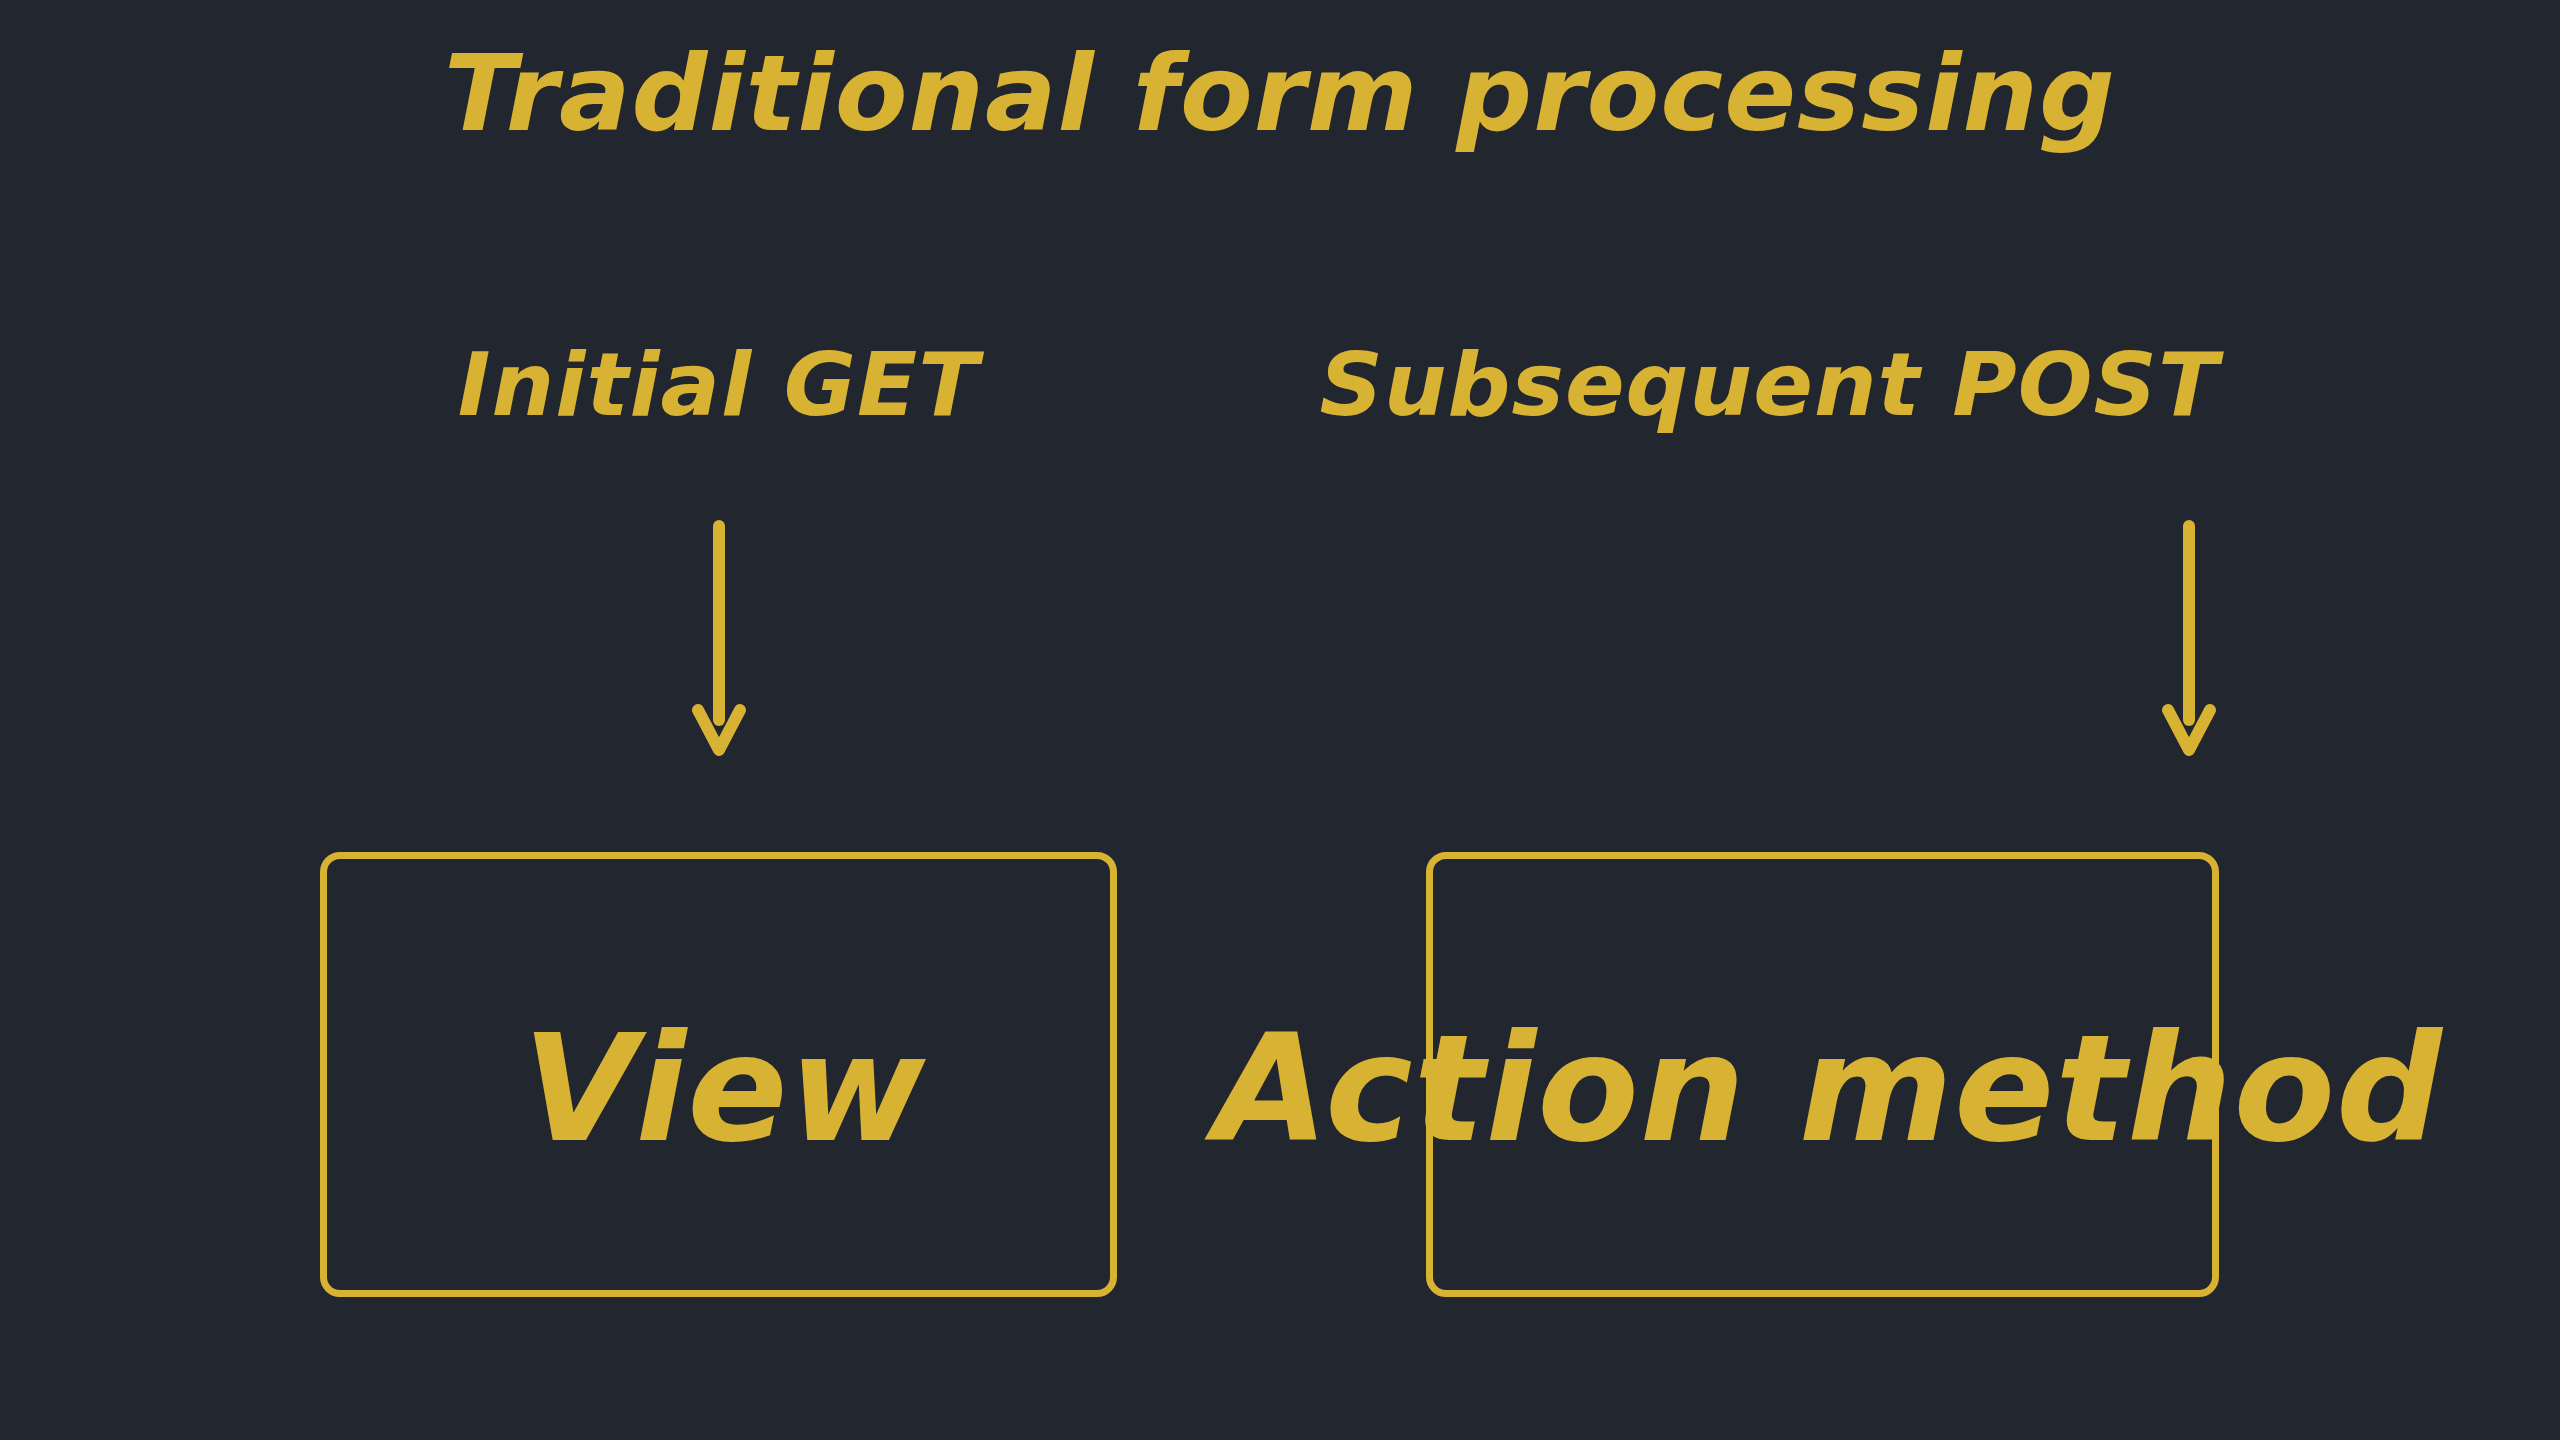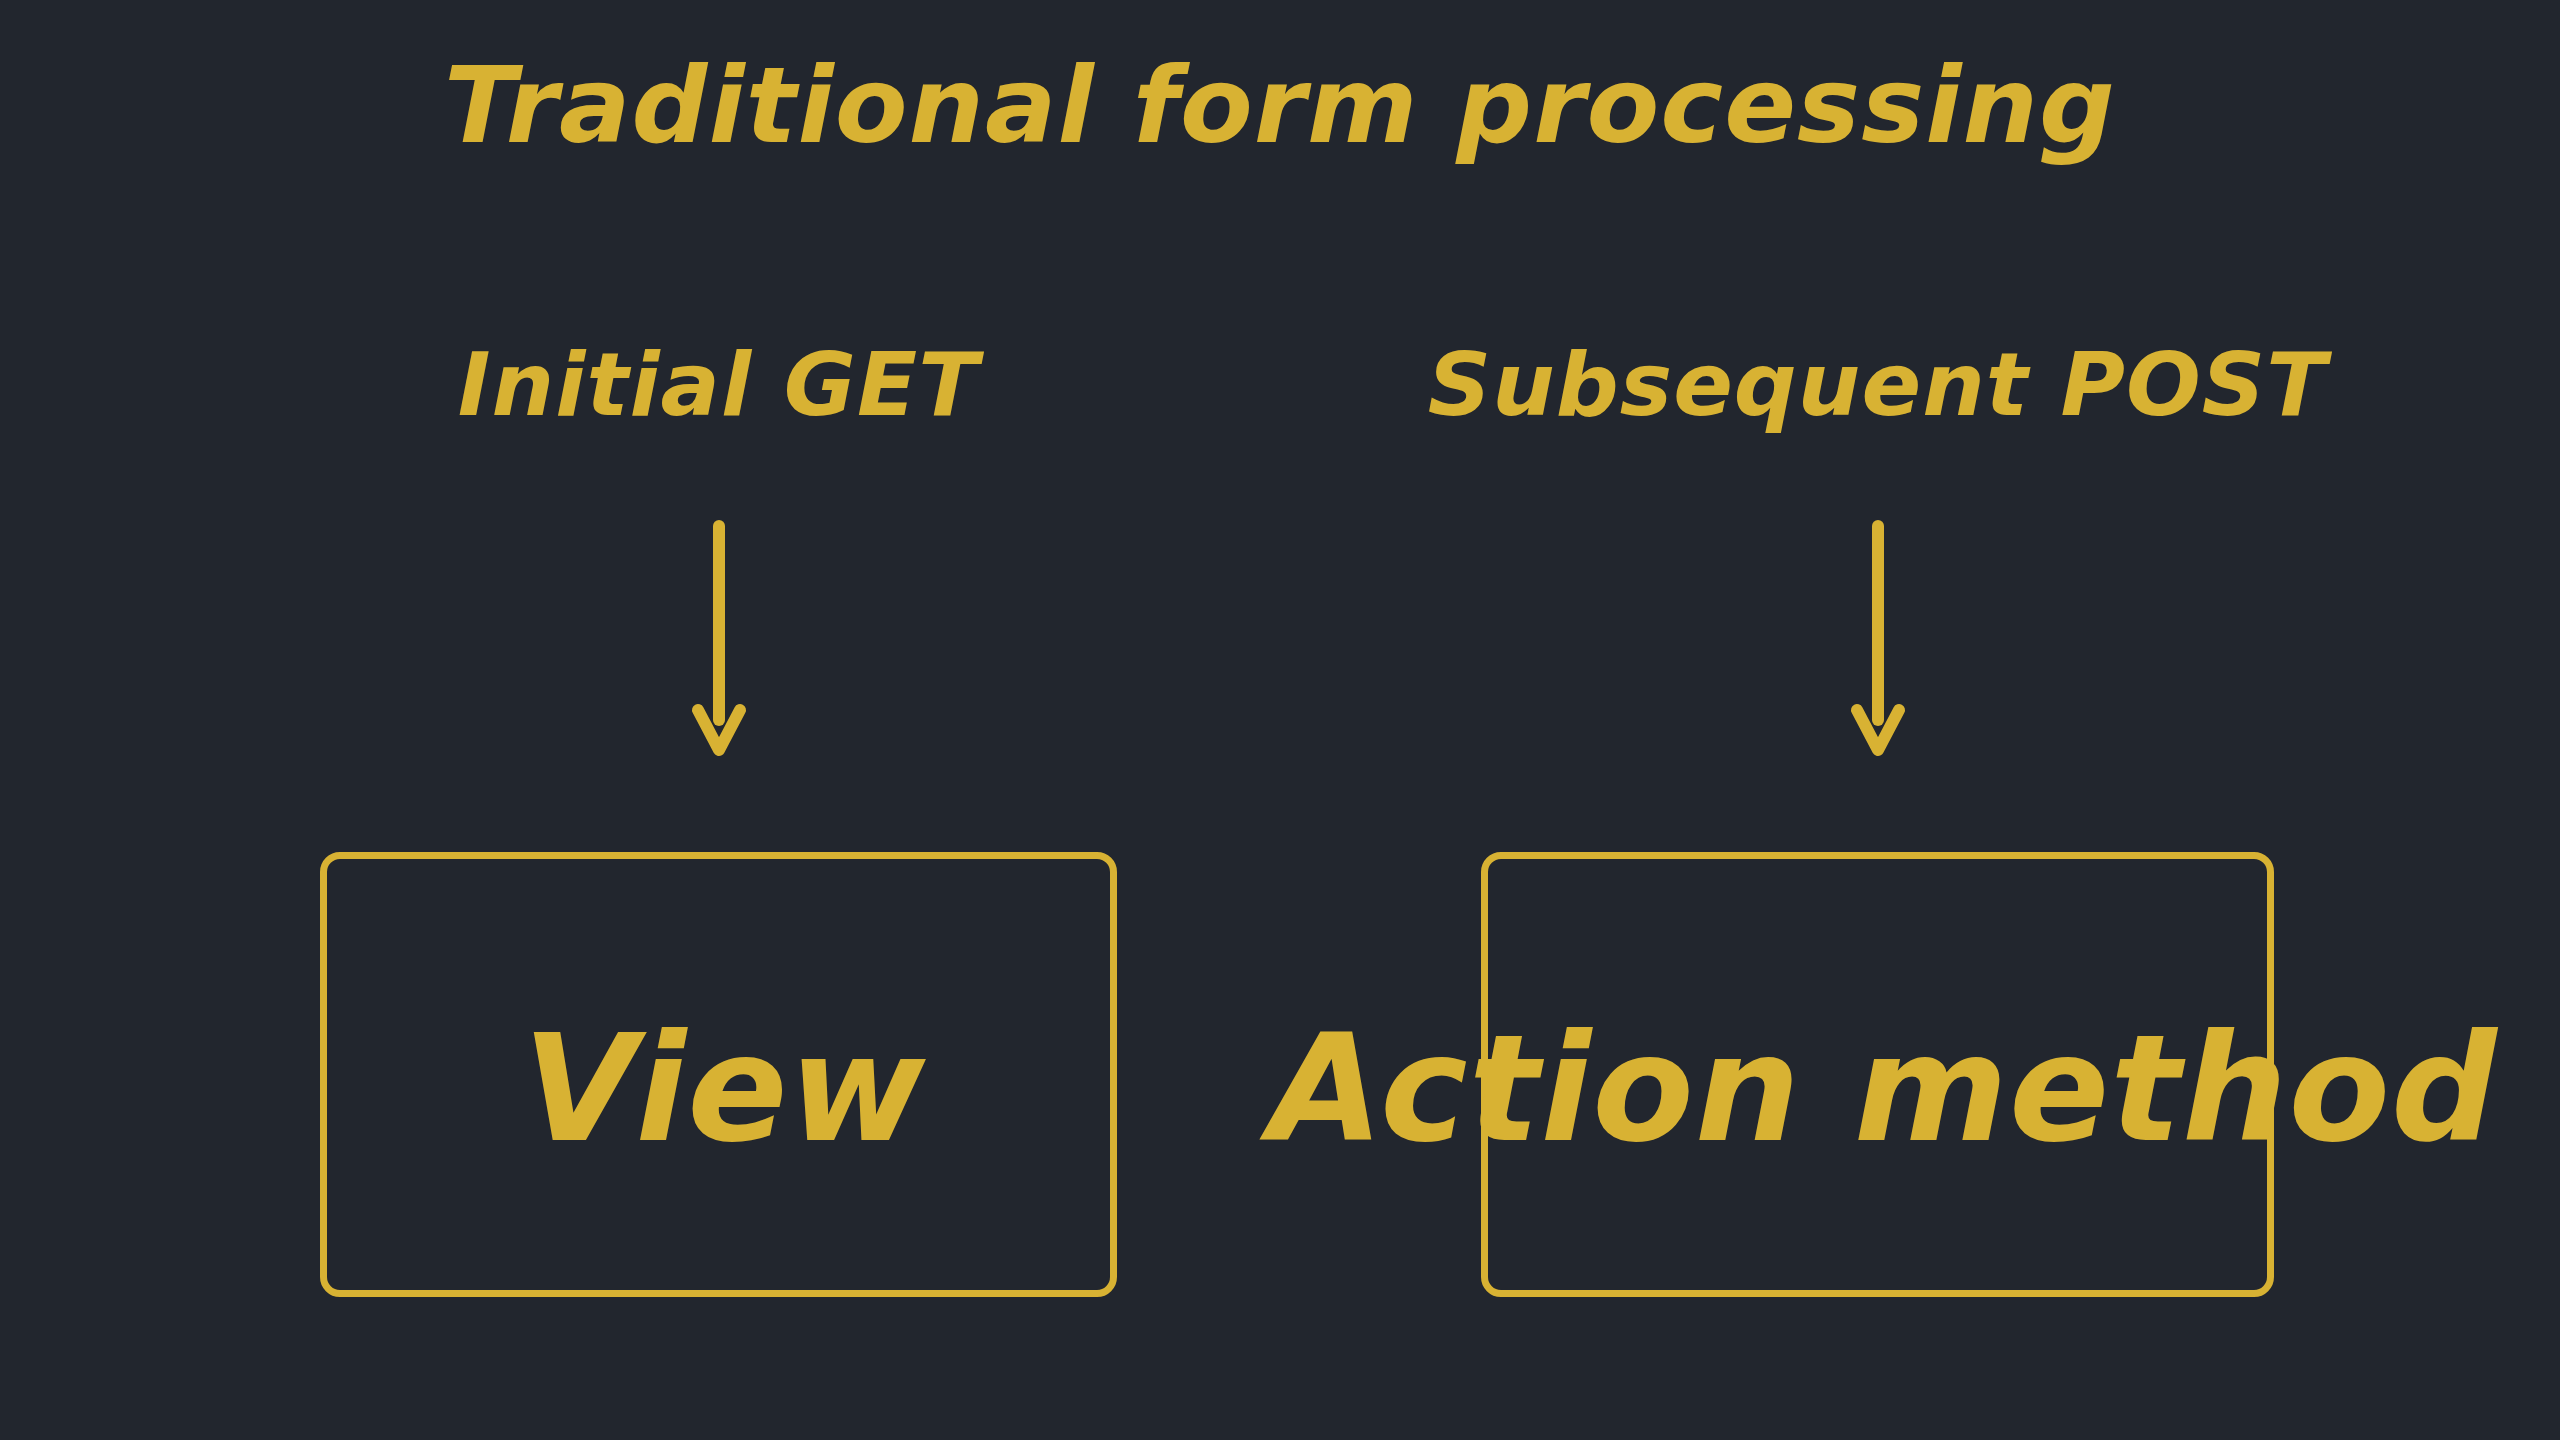--- a/index.html
+++ b/index.html
@@ -28,32 +28,31 @@
   }
   .diagram-title {
     position: absolute;
     top: 28px;
     left: 0;
     width: 2560px;
     text-align: center;
     font-size: 106px;
     line-height: 1.25;
     white-space: nowrap;
-    margin-top: 12px;
   }
   .flow-column {
     position: absolute;
     top: 330px;
     display: flex;
     flex-direction: column;
     align-items: center;
     gap: 12px;
   }
   .flow-column.left  { left: 320px;  width: 797px; }
-  .flow-column.right { left: 1481px; width: 793px; }
+  .flow-column.right { left: 1426px; width: 793px; align-items: flex-end; }
   .flow-label {
     font-size: 88px;
     line-height: 110px;
     white-space: nowrap;
     text-align: center;
   }
   .flow-arrow {
     margin-top: 68px;
     display: block;
   }

